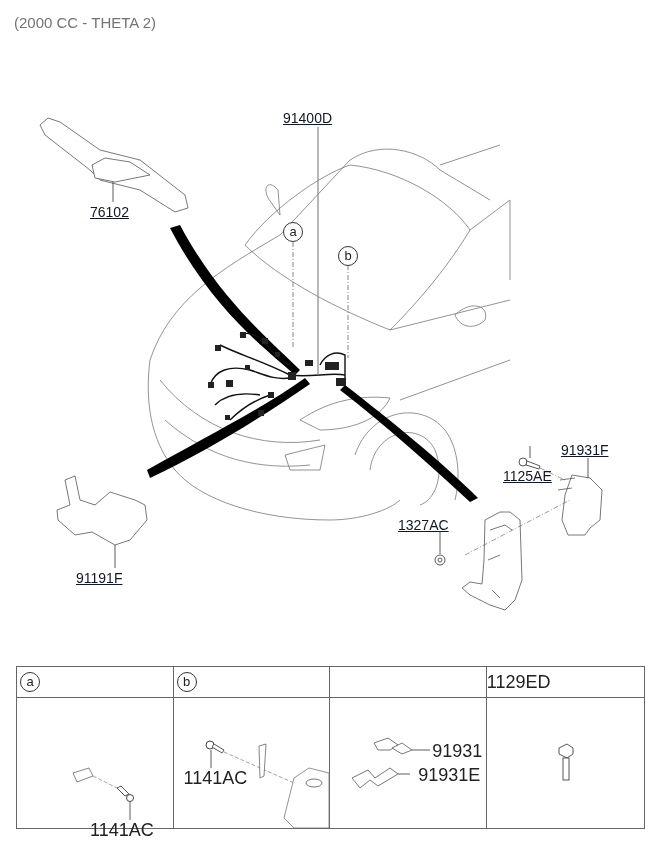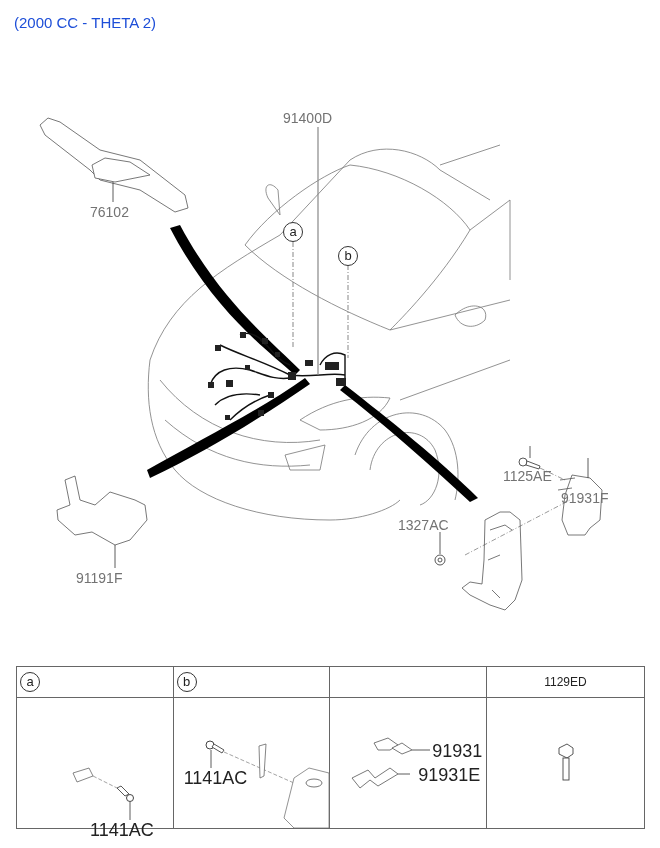--- a/index.html
+++ b/index.html
@@ -1,29 +1,29 @@
 <!DOCTYPE html>
 <html><head>
 <meta charset="utf-8">
 <style>
   html, body { margin: 0; padding: 0; background: #ffffff; }
   body { width: 660px; height: 848px; position: relative; overflow: hidden;
          font-family: "Liberation Sans", sans-serif; color: #222; }
-  .title { position: absolute; left: 14px; top: 14px; font-size: 15px; color: #1d4ed8; }
-  .lbl { position: absolute; font-size: 14px; color: #737373; white-space: nowrap; }
+  .title { position: absolute; left: 14px; top: 14px; font-size: 15px; color: #737373; }
+  .lbl { position: absolute; font-size: 14px; color: #0f172a; white-space: nowrap; text-decoration: underline; }
   svg.main { position: absolute; left: 0; top: 0; }
   .callout { position: absolute; width: 18px; height: 18px; border: 1px solid #333; border-radius: 50%;
              font-size: 13px; line-height: 17px; text-align: center; background: #fff; }
   table.parts { position: absolute; left: 16px; top: 666px; width: 629px; border-collapse: collapse; }
   table.parts td { border: 1.5px solid #666; padding: 0; vertical-align: top; position: relative; }
   table.parts tr.hdr td { height: 30px; }
   table.parts tr.body td { height: 130px; }
   .hcirc { position: absolute; left: 3px; top: 5px; width: 18px; height: 18px; border: 1px solid #333;
            border-radius: 50%; font-size: 13px; line-height: 17px; text-align: center; }
-  .hcode { display: block; text-align: center; font-size: 12px; line-height: 30px; }
+  .hcode { display: block; font-size: 18px; line-height: 30px; }
   .cell-svg { position: absolute; left: 0; top: 0; }
   .clbl { position: absolute; font-size: 18px; white-space: nowrap; }
 </style>
 </head>
 <body>
 
 <div class="title">(2000 CC - THETA 2)</div>
 
 <svg class="main" width="660" height="660" viewBox="0 0 660 660">
   <g fill="none" stroke="#777" stroke-width="0.8">
@@ -109,21 +109,21 @@
     <circle cx="440" cy="560" r="5"></circle>
       <circle cx="440" cy="560" r="2"></circle>
   </g>
   <line x1="440" y1="532" x2="440" y2="554" stroke="#333" stroke-width="0.8"></line>
 </svg>
 
 <div class="lbl" style="left:283px;top:110px;">91400D</div>
 <div class="lbl" style="left:90px;top:204px;">76102</div>
 <div class="lbl" style="left:76px;top:570px;">91191F</div>
 <div class="lbl" style="left:503px;top:428px;margin-top:40px;">1125AE</div>
-<div class="lbl" style="left:561px;top:442px;margin-top:48px;">91931F</div>
+<div class="lbl" style="left:561px;top:442px;">91931F</div>
 <div class="lbl" style="left:398px;top:517px;">1327AC</div>
 <div class="callout" style="left:283px;top:222px;">a</div>
 <div class="callout" style="left:338px;top:246px;">b</div>
 
 <table class="parts">
   <tbody>
       <tr class="hdr">
     <td style="width:157px;">
           <span class="hcirc">a</span>
         </td>

